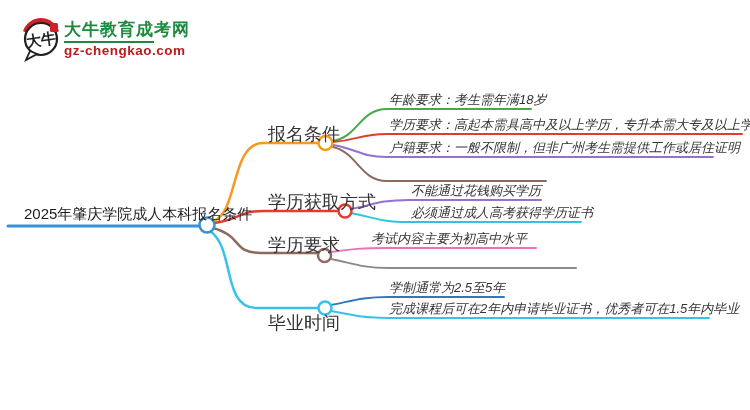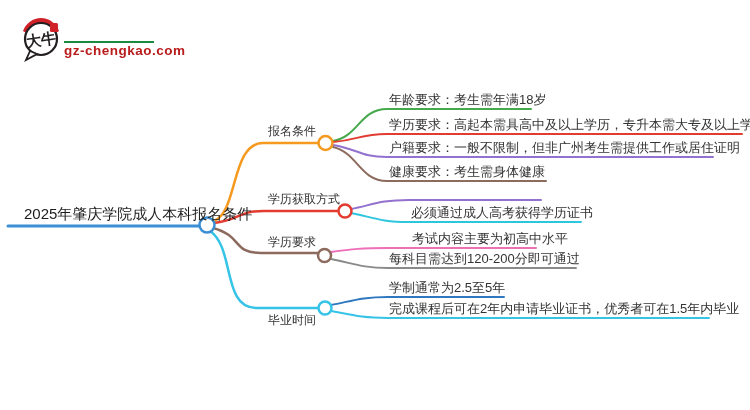--- a/index.html
+++ b/index.html
@@ -3,22 +3,22 @@
 <meta charset="utf-8">
 <style>
   html,body{margin:0;padding:0;background:#ffffff;}
   #stage{
     position:relative;width:750px;height:410px;background:#ffffff;
     font-family:"Liberation Sans","DejaVu Sans",sans-serif;overflow:hidden;
   }
   #wires{position:absolute;left:0;top:0;width:750px;height:410px;}
   .txt{position:absolute;white-space:nowrap;color:#333333;line-height:1.1;}
   .root-label{font-size:15px;color:#1c1c1c;}
-  .branch-label{font-size:12px;color:#333333;}
-  .child-label{font-size:13px;color:#333333;}
+  .branch-label{font-size:18px;color:#333333;}
+  .child-label{font-size:13px;color:#333333;font-style:italic;}
   
   #logo{position:absolute;left:16px;top:10px;width:190px;height:52px;}
   #logo-icon{position:absolute;left:2px;top:4px;}
   .logo-title{position:absolute;left:48px;top:8px;font-size:17px;font-weight:bold;letter-spacing:1px;}
   .logo-divider{position:absolute;left:48px;top:31px;width:90px;height:2px;}
   .logo-url{position:absolute;left:48px;top:33px;font-size:13.5px;font-weight:bold;letter-spacing:.5px;}
 </style>
 </head>
 <body>
 
@@ -54,37 +54,37 @@
   </svg>
 
   <div id="logo">
     <svg id="logo-icon" width="46" height="48" viewBox="0 0 46 48">
       <path d="M 5 17 A 19 19 0 0 1 41 17 L 36 20 A 14.5 14.5 0 0 0 10 20 Z" fill="#cf2127"></path>
       <circle cx="23" cy="25" r="16" fill="#ffffff" stroke="#231f20" stroke-width="2.2"></circle>
       <path d="M 12 37 L 8 46 L 19 40 Z" fill="#ffffff" stroke="#231f20" stroke-width="1.8"></path>
       <text x="23" y="31" text-anchor="middle" font-family="'Liberation Serif','DejaVu Serif',serif" font-size="15" font-weight="bold" fill="#231f20" transform="rotate(-8 23 25)">大牛</text>
       <rect x="32" y="9" width="8" height="9" rx="1.5" fill="#cf2127"></rect>
     </svg>
+    <div class="logo-title" style="color:#1d8a3f;">大牛教育成考网</div>
     <div class="logo-divider" style="background:#1d8a3f;"></div>
     <div class="logo-url" style="color:#b91c1c;">gz-chengkao.com</div>
   </div>
 
   <div class="txt root-label" style="left:24px;top:206px;">2025年肇庆学院成人本科报名条件</div>
 
   <div class="txt branch-label" style="left:268px;top:125px;">报名条件</div>
   <div class="txt branch-label" style="left:268px;top:193px;">学历获取方式</div>
   <div class="txt branch-label" style="left:268px;top:236px;">学历要求</div>
   <div class="txt branch-label" style="left:268px;top:290px;margin-top:24px;">毕业时间</div>
 
   <div class="txt child-label" style="left:389px;top:93px;">年龄要求：考生需年满18岁</div>
   <div class="txt child-label" style="left:389px;top:118px;">学历要求：高起本需具高中及以上学历，专升本需大专及以上学历</div>
   <div class="txt child-label" style="left:389px;top:141px;">户籍要求：一般不限制，但非广州考生需提供工作或居住证明</div>
-  <div class="txt child-label" style="left:389px;top:165px;">健康要求：考生需身体健康</div>
 
+  <div class="txt child-label" style="left:411px;top:184px;">不能通过花钱购买学历</div>
   <div class="txt child-label" style="left:411px;top:206px;">必须通过成人高考获得学历证书</div>
 
-  <div class="txt child-label" style="left:412px;top:232px;">考试内容主要为初高中水平</div>
-  <div class="txt child-label" style="left:389px;top:252px;">每科目需达到120-200分即可通过</div>
+  <div class="txt child-label" style="left:371px;top:232px;">考试内容主要为初高中水平</div>
 
   <div class="txt child-label" style="left:389px;top:281px;text-align:right;">学制通常为2.5至5年</div>
   <div class="txt child-label" style="left:389px;top:302px;">完成课程后可在2年内申请毕业证书，优秀者可在1.5年内毕业</div>
 
 </div>
 
 </body></html>

